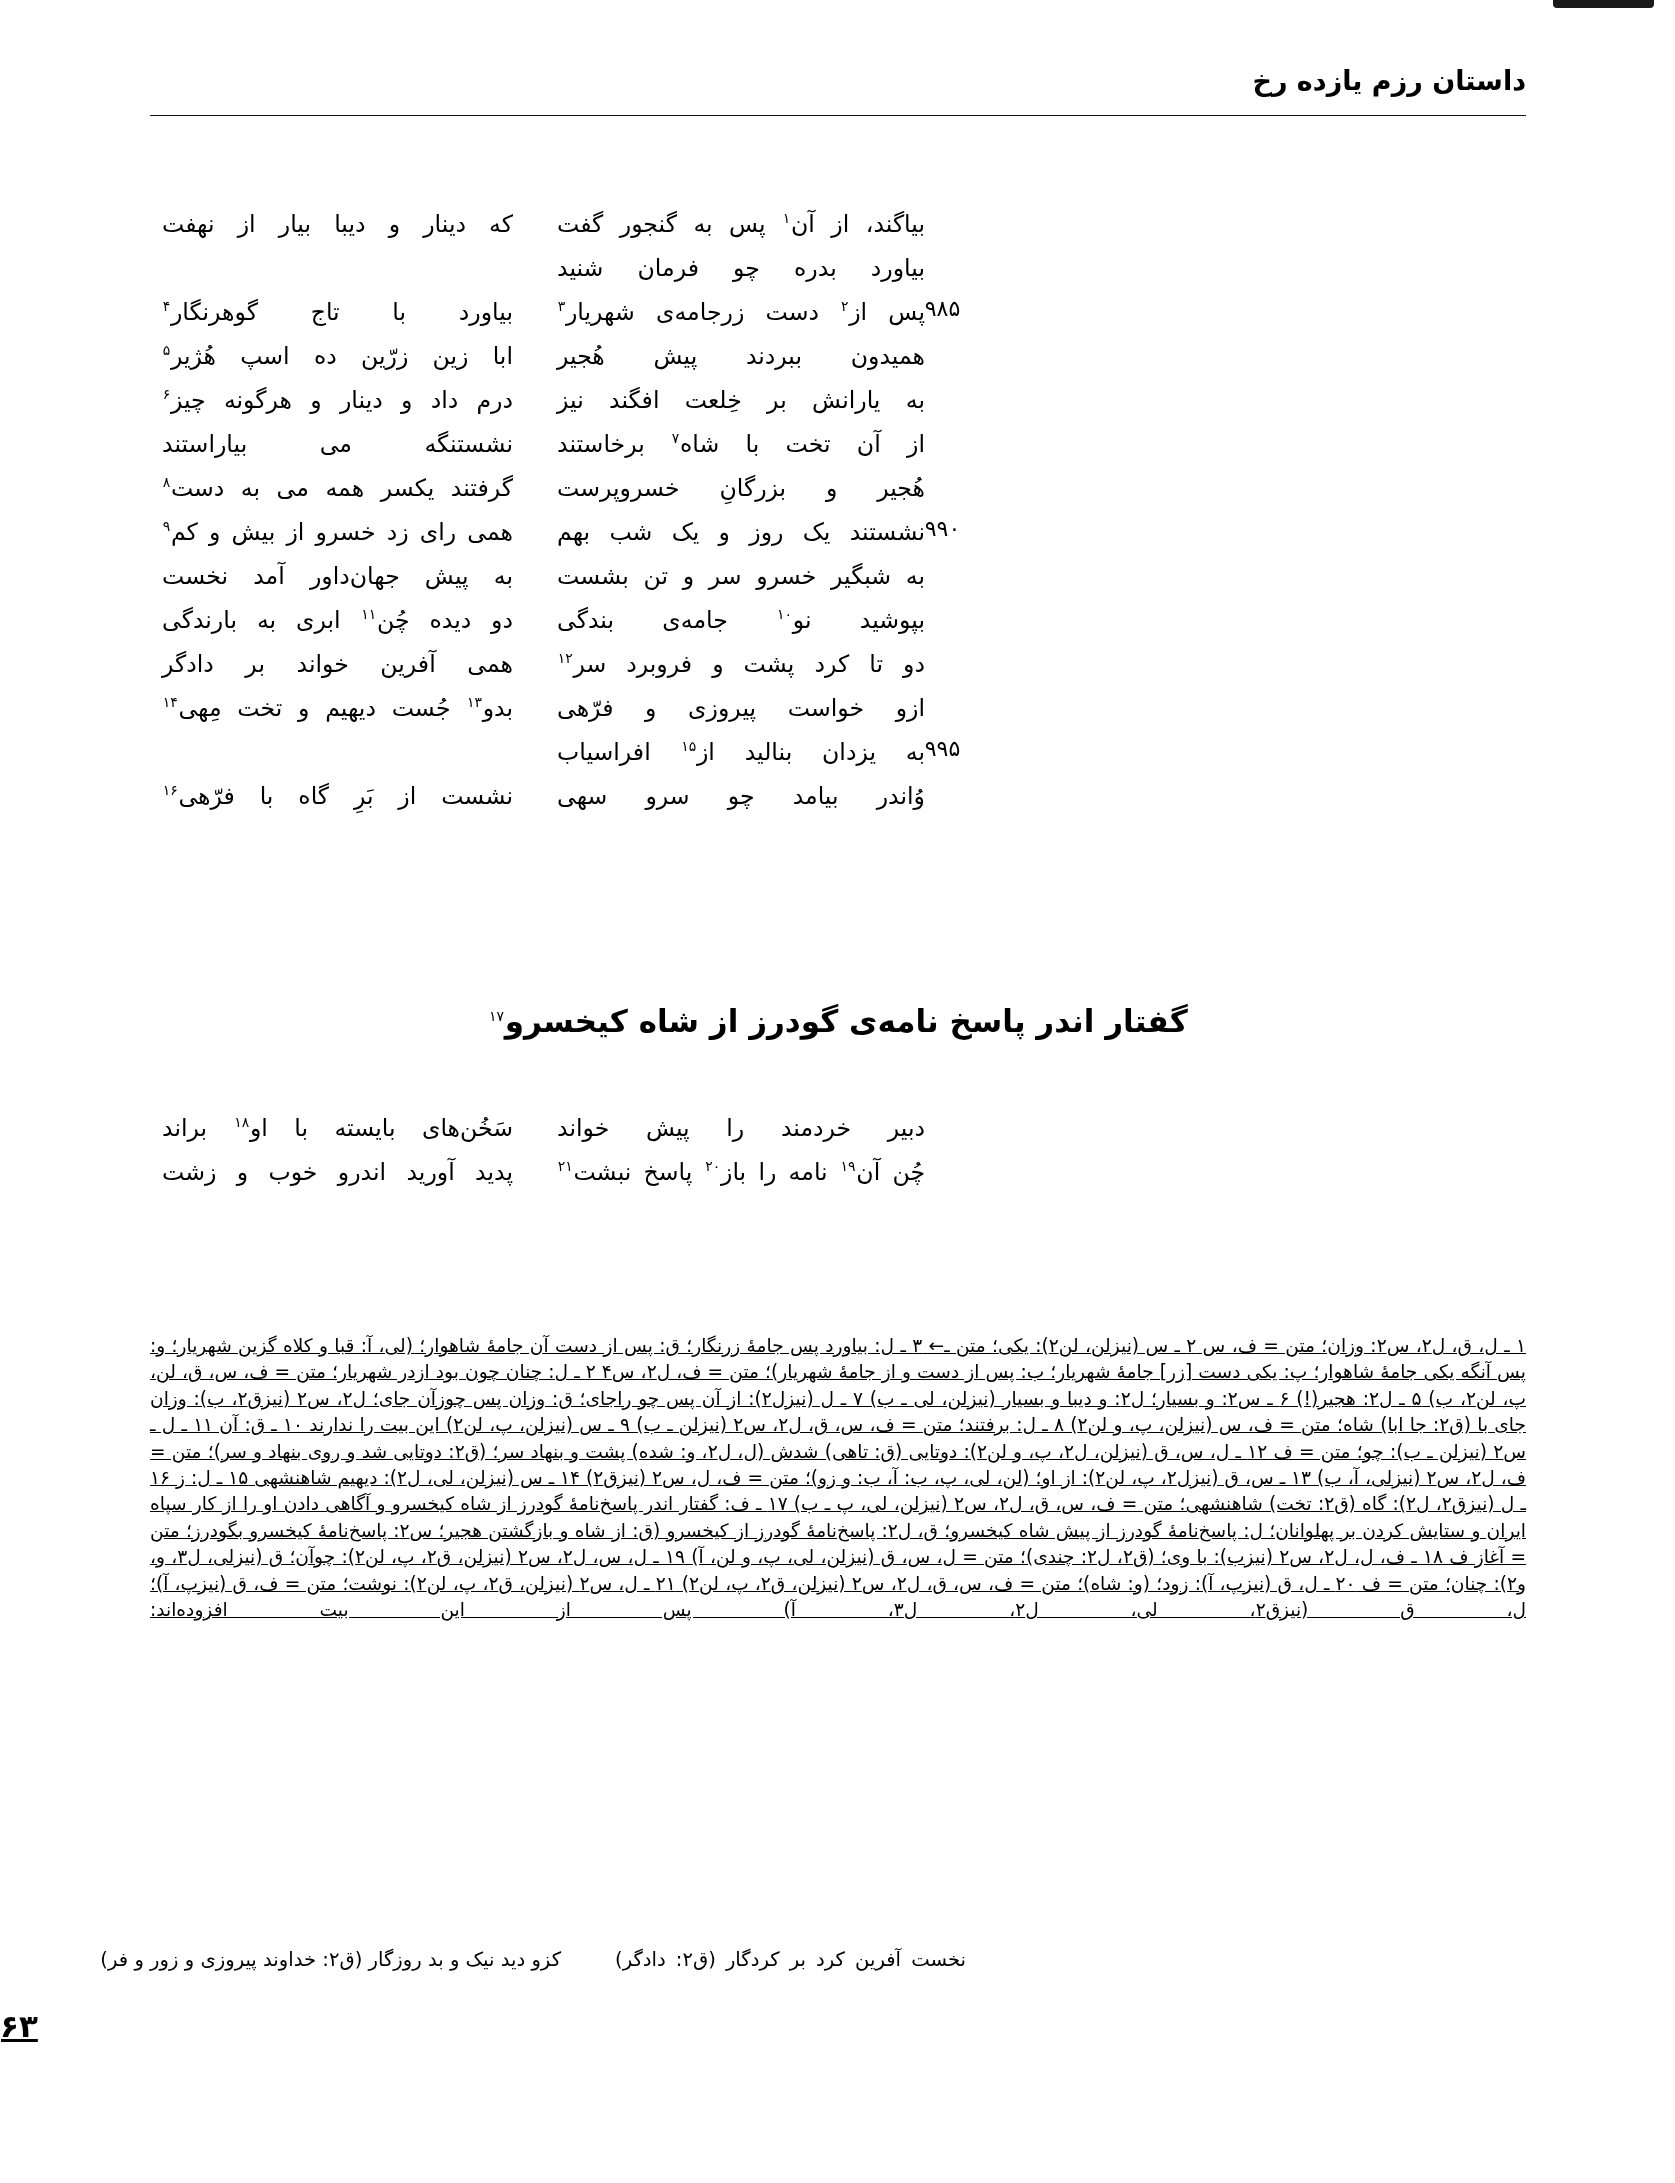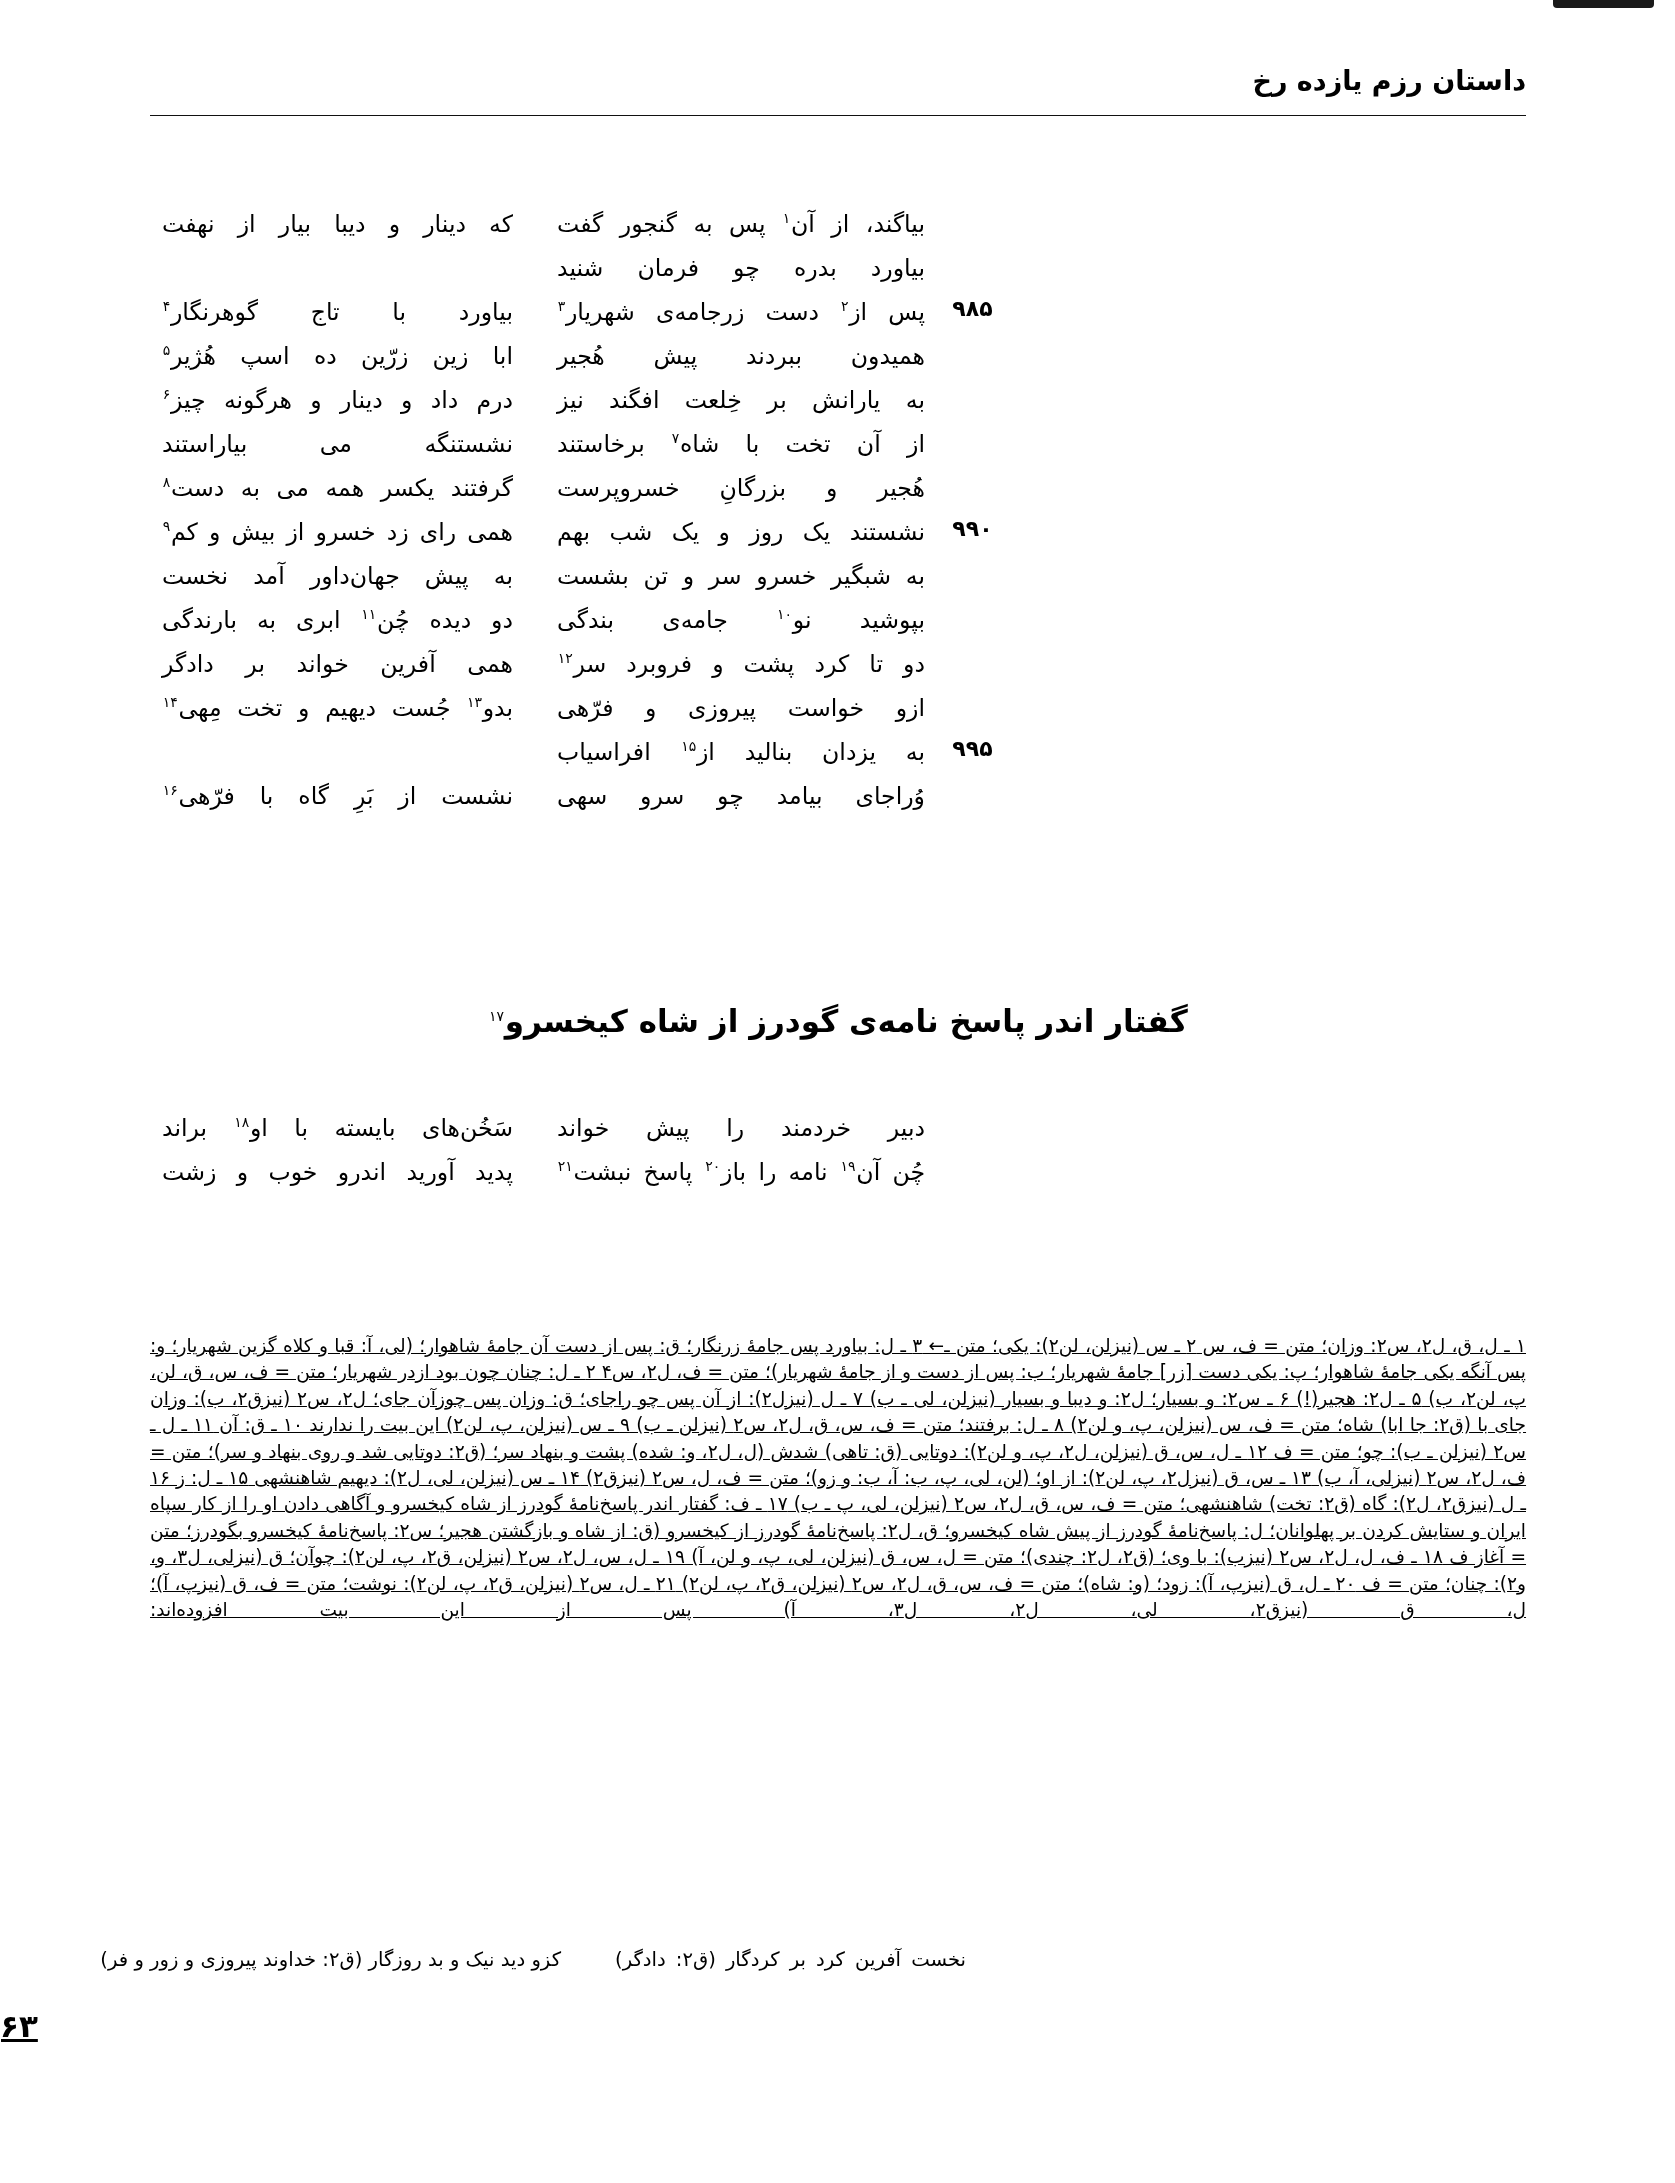--- a/index.html
+++ b/index.html
@@ -67,26 +67,26 @@
   }
 
   .couplet {
     position: relative;
     height: 44px;
   }
 
   
   .lineno {
     position: absolute;
-    right: 513px;
+    right: 543px;
     top: 5.4px;
     width: 81px;
     text-align: center;
     font-size: 22px;
-    font-weight: 700;
+    font-weight: 400;
     letter-spacing: 0.7px;
     direction: rtl;
   }
 
   
   .hemi {
     position: absolute;
     top: 0;
     font-size: 23.6px;
     font-weight: 400;
@@ -308,21 +308,21 @@
         </div>
         <div class="couplet">
           <div class="lineno">۹۹۵</div>
           <div class="hemi hemi-a">
             <span class="hemi-inner">به یزدان بنالید از<sup class="fn">۱۵</sup> افراسیاب</span>
           </div>
         </div>
         <div class="couplet">
           <div class="lineno"></div>
           <div class="hemi hemi-a">
-            <span class="hemi-inner">وُراجای بیامد چو سرو سهی</span>
+            <span class="hemi-inner">وُاندر بیامد چو سرو سهی</span>
           </div>
           <div class="hemi hemi-b">
             <span class="hemi-inner">نشست از بَرِ گاه با فرّهی<sup class="fn">۱۶</sup></span>
           </div>
         </div>
       </div>
   </div>
 
   <div class="section-heading">
     <span>گفتار اندر پاسخ نامه‌ی گودرز از شاه کیخسرو</span><sup class="fn">۱۷</sup>

